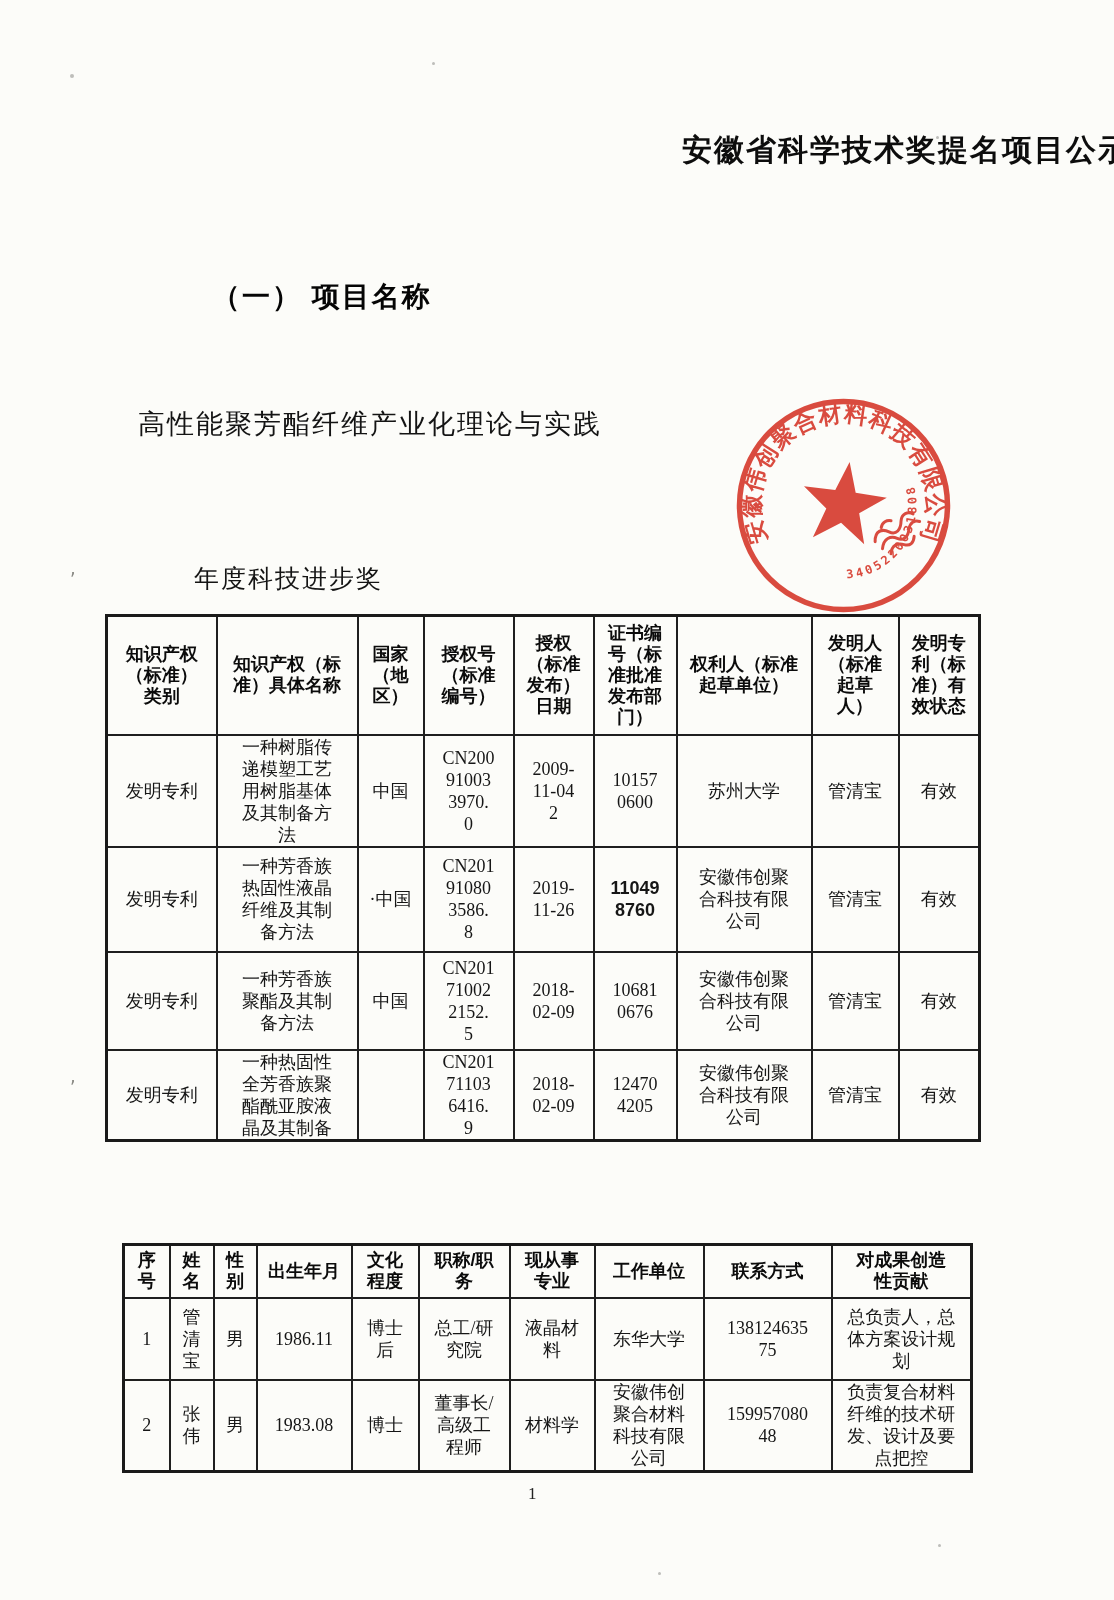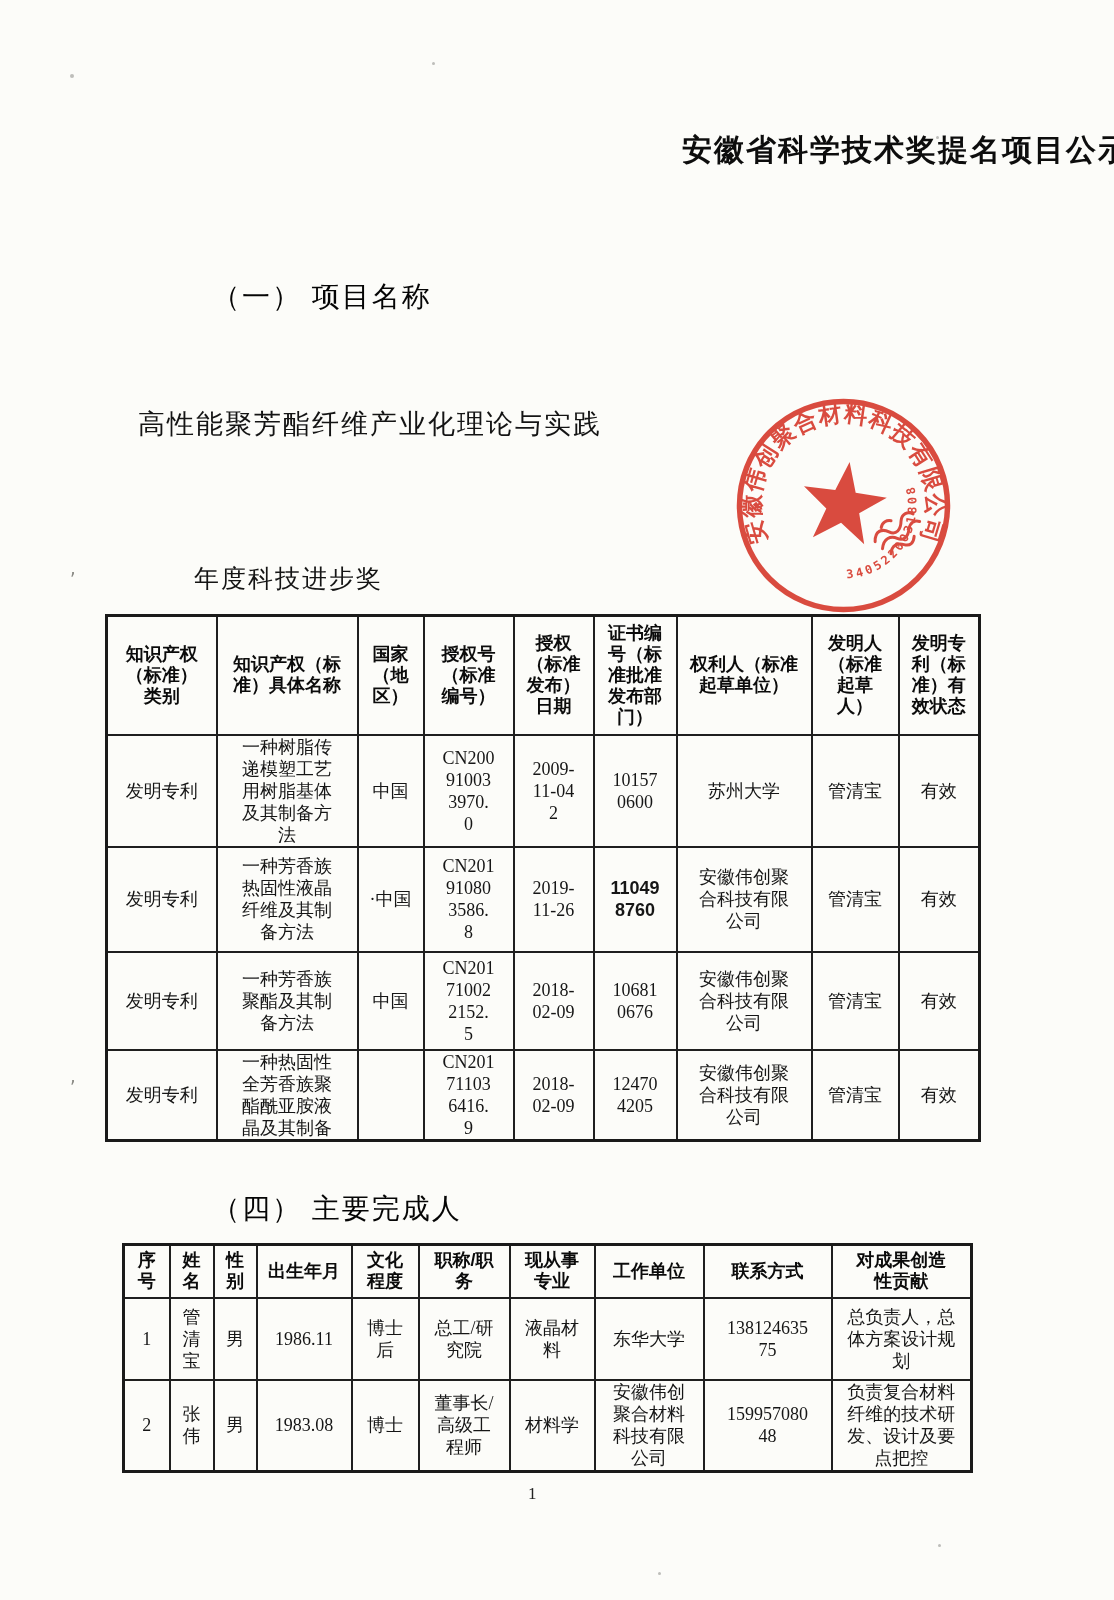--- a/index.html
+++ b/index.html
@@ -2,21 +2,21 @@
 <html><head>
 <meta charset="utf-8">
 <style>
   html,body{margin:0;padding:0;background:#e9e9e7;}
   .page{position:relative;width:1114px;height:1600px;margin:0 auto;background:#fcfcf9;overflow:hidden;
         font-family:"Liberation Serif","DejaVu Serif",serif;color:#1b1b1b;}
   .abs{position:absolute;}
   .sans{font-family:"Liberation Sans","DejaVu Sans",sans-serif;}
   .doc-title{top:130px;left:16px;width:100%;text-align:right;font-size:30px;font-weight:700;letter-spacing:2px;color:#0d0d0d;}
   .doc-subtitle{top:193px;left:0;width:100%;text-align:center;font-size:21px;font-weight:700;letter-spacing:1px;color:#151515;}
-  .sec-heading{font-size:28px;font-weight:400;letter-spacing:2px;color:#050505;}
+  .sec-heading{font-size:28px;font-weight:700;letter-spacing:2px;color:#050505;}
   .body-line{letter-spacing:2px;color:#141414;margin-top:48px;}
   table.doc{position:absolute;border-collapse:collapse;table-layout:fixed;border:3px solid #1a1a1a;background:transparent;}
   table.doc td{border:2px solid #1f1f1f;text-align:center;vertical-align:middle;padding:0;
                white-space:pre-line;overflow:hidden;font-size:18px;line-height:22px;color:#161616;}
   table.doc td.hd{font-family:"Liberation Sans","DejaVu Sans",sans-serif;font-weight:700;font-size:18px;line-height:21px;color:#0b0b0b;}
   td.boldcell{font-family:"Liberation Sans","DejaVu Sans",sans-serif;font-weight:700;border-radius:28px;}
   .page-number{top:1484px;left:528px;font-size:17px;color:#222;}
   .seal{top:388px;left:726px;mix-blend-mode:multiply;opacity:.9;}
   .speck{position:absolute;background:#8a8a86;border-radius:50%;width:4px;height:4px;opacity:.55;}
   .tick{position:absolute;color:#6d6d68;font-size:15px;opacity:.8;font-family:"DejaVu Sans Mono",monospace;}
@@ -166,21 +166,20 @@
 4205</td>
         <td>安徽伟创聚
 合科技有限
 公司</td>
         <td>管清宝</td>
         <td>有效</td>
       </tr>
     </tbody>
   </table>
 
-  <div class="abs sans sec-heading" style="top:1190px;left:212px;">（四） 主要完成人</div>
 
   <table class="doc" style="top:1243px;left:122px;width:848px;">
     <colgroup>
       <col style="width:46px">
         <col style="width:44px">
         <col style="width:43px">
         <col style="width:95px">
         <col style="width:67px">
       <col style="width:91px">
         <col style="width:85px">

